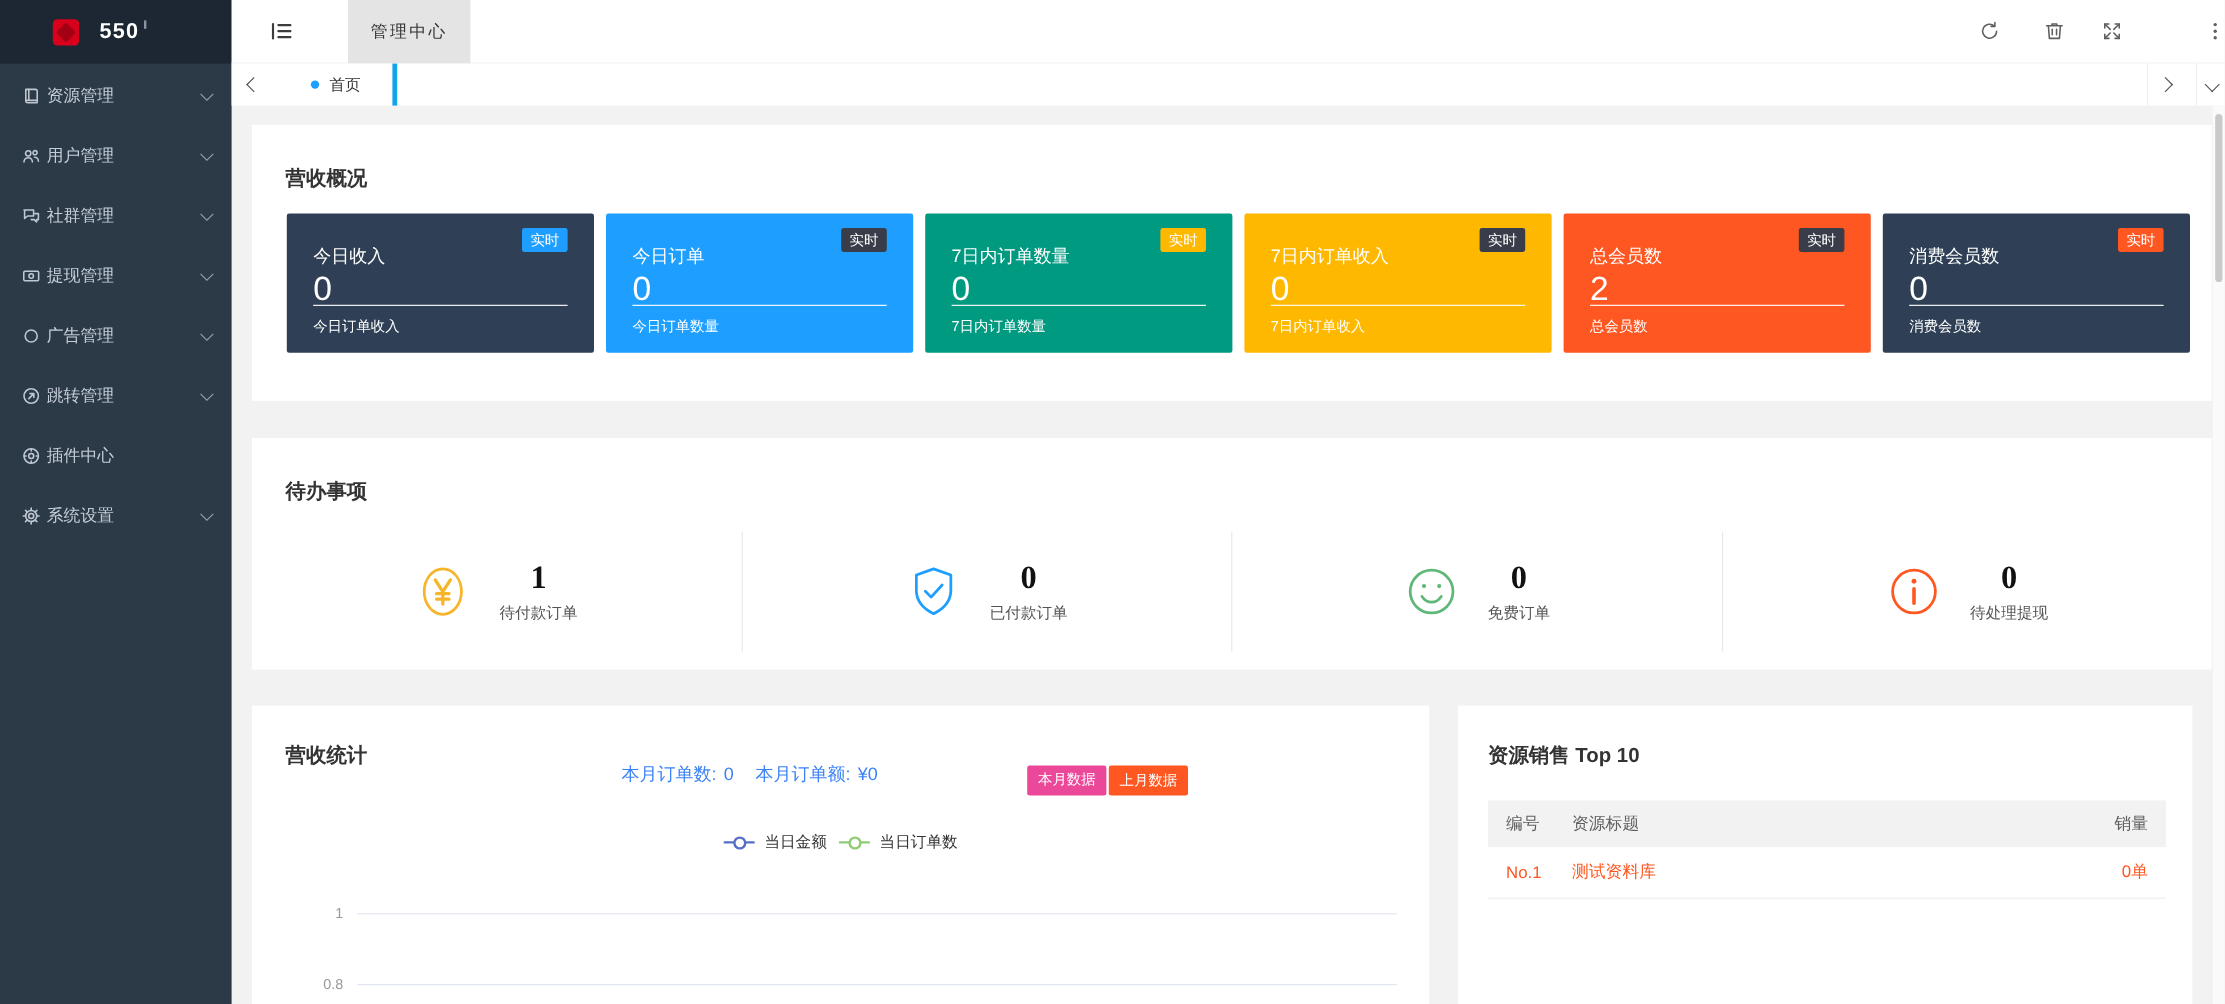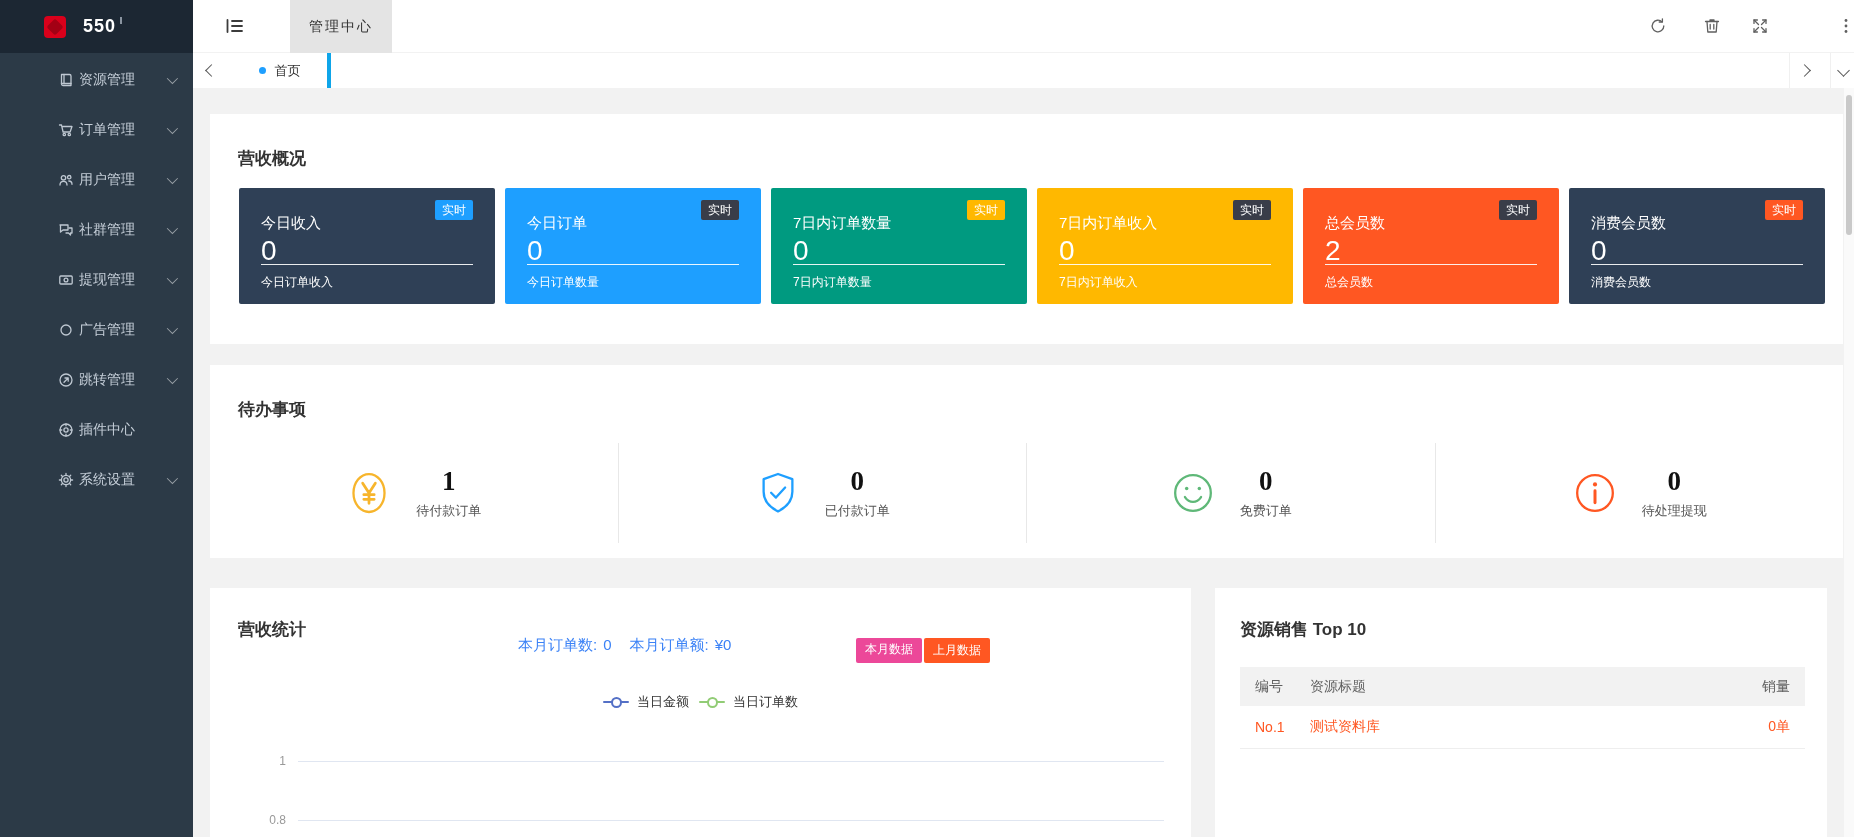--- a/index.html
+++ b/index.html
@@ -11,21 +11,21 @@
   }
   .abs{position:absolute;}
 
   
   .sidebar{left:0;top:0;width:193px;height:837px;background:#2c3a47;}
   .side-header{height:53px;background:#1c2733;display:flex;align-items:center;padding-left:44px;}
   .logo-square{width:22px;height:22px;border-radius:4px;background:#d9001b;position:relative;flex:none;}
   .logo-square::after{content:"";position:absolute;left:5px;top:5px;width:12px;height:12px;border-radius:2px;background:#a30014;transform:rotate(45deg);}
   .logo-text{color:#fff;font-size:18px;font-weight:700;margin-left:17px;letter-spacing:1px;position:relative;}
   .logo-text::after{content:"";position:absolute;right:-6px;top:1px;width:2px;height:7px;background:#8a94a0;}
-  .menu{padding-top:2px;margin-left:40px;}
+  .menu{padding-top:2px;}
   .menu-item{height:50px;display:flex;align-items:center;padding:0 18px;color:#c5ced8;font-size:14px;cursor:pointer;}
   .menu-icon{width:16px;height:16px;margin-right:5px;flex:none;display:flex;align-items:center;justify-content:center;color:#bfc8d2;}
   .menu-icon svg{stroke:currentColor;fill:none;stroke-width:1.3;stroke-linecap:round;stroke-linejoin:round;}
   .menu-label{margin-left:0;}
   .side-chevron{margin-left:auto;width:7px;height:7px;border-right:1.4px solid rgba(255,255,255,.5);border-bottom:1.4px solid rgba(255,255,255,.5);transform:rotate(45deg) translateY(-2px);}
 
   
   .topbar{left:193px;top:0;width:1661px;height:53px;background:#fff;border-bottom:1px solid #f2f2f2;box-sizing:border-box;}
   .hamburger{position:absolute;left:32px;top:18px;width:20px;height:16px;color:#3c3c3c;cursor:pointer;}
   .hamburger svg{stroke:currentColor;stroke-width:1.8;stroke-linecap:round;}
@@ -50,21 +50,21 @@
   .tab-dot{width:7px;height:7px;border-radius:50%;background:#1e9fff;}
   .tab-caret-box{position:absolute;left:1637px;top:0;width:24px;height:35px;border-left:1px solid #f0f0f0;display:flex;align-items:center;justify-content:center;cursor:pointer;}
 
   
   .scroll-track{left:1844px;top:88px;width:10px;height:749px;background:#fafafa;}
   .scroll-thumb{position:absolute;left:2px;top:7px;width:6px;height:140px;border-radius:3px;background:#c9c9c9;cursor:pointer;}
 
   
   .panel{background:#fff;}
   .panel-title{position:absolute;left:28px;top:33px;font-size:17px;font-weight:700;color:#333;}
-  .panel1{left:210px;top:114px;width:1633px;height:230px;}
+  .panel1{left:210px;top:104px;width:1633px;height:230px;}
   .cards{position:absolute;left:29px;top:74px;width:1586px;height:116px;display:flex;gap:10px;}
   .scard{flex:1;position:relative;color:#fff;padding:12px 22px;box-sizing:border-box;border-radius:2px;}
   .scard-title{font-size:15px;margin-top:14px;}
   .scard-value{font-size:28px;line-height:36px;font-weight:400;}
   .scard-divider{position:absolute;left:22px;right:22px;top:76px;border-top:1px solid rgba(255,255,255,.9);}
   .scard-footer{position:absolute;left:22px;top:86px;font-size:12px;text-align:center;}
   .scard-badge{position:absolute;top:12px;right:22px;font-size:12px;color:#fff;padding:2px 7px;border-radius:2px;line-height:16px;}
 
   .panel2{left:210px;top:365px;width:1633px;height:193px;}
   .todo-row{position:absolute;left:0;top:78px;width:100%;height:100px;display:flex;}
@@ -113,31 +113,20 @@
           <svg width="16" height="16" viewBox="0 0 16 16">
             <path d="M3.5 2.5h8a1.5 1.5 0 0 1 1.5 1.5v9.5H5A1.5 1.5 0 0 1 3.5 12V2.5z"></path>
             <path d="M3.5 11.5H13"></path>
             <path d="M6 2.5v9"></path>
           </svg>
         </span>
       <span class="menu-label">资源管理</span>
       <span class="side-chevron"></span>
     </div>
 
-    <div class="menu-item">
-      <span class="menu-icon">
-          <svg width="16" height="16" viewBox="0 0 16 16">
-            <path d="M1.5 3h2l1.6 7h7L14 4.5H5"></path>
-            <circle cx="6.3" cy="12.5" r="1.2"></circle>
-            <circle cx="11.3" cy="12.5" r="1.2"></circle>
-          </svg>
-        </span>
-      <span class="menu-label">订单管理</span>
-      <span class="side-chevron"></span>
-    </div>
 
     <div class="menu-item">
       <span class="menu-icon">
           <svg width="16" height="16" viewBox="0 0 16 16">
             <circle cx="5.5" cy="5.8" r="2.2"></circle>
             <path d="M2 13c0-2.1 1.6-3.6 3.5-3.6S9 10.9 9 13"></path>
             <circle cx="11.2" cy="5.2" r="1.7"></circle>
             <path d="M10.8 9c1.8 0 3.2 1.5 3.2 3.3"></path>
           </svg>
         </span>

